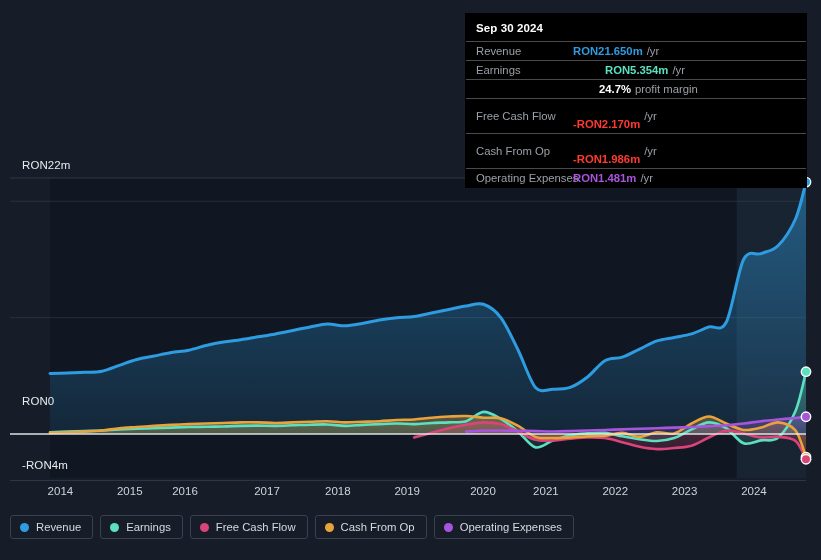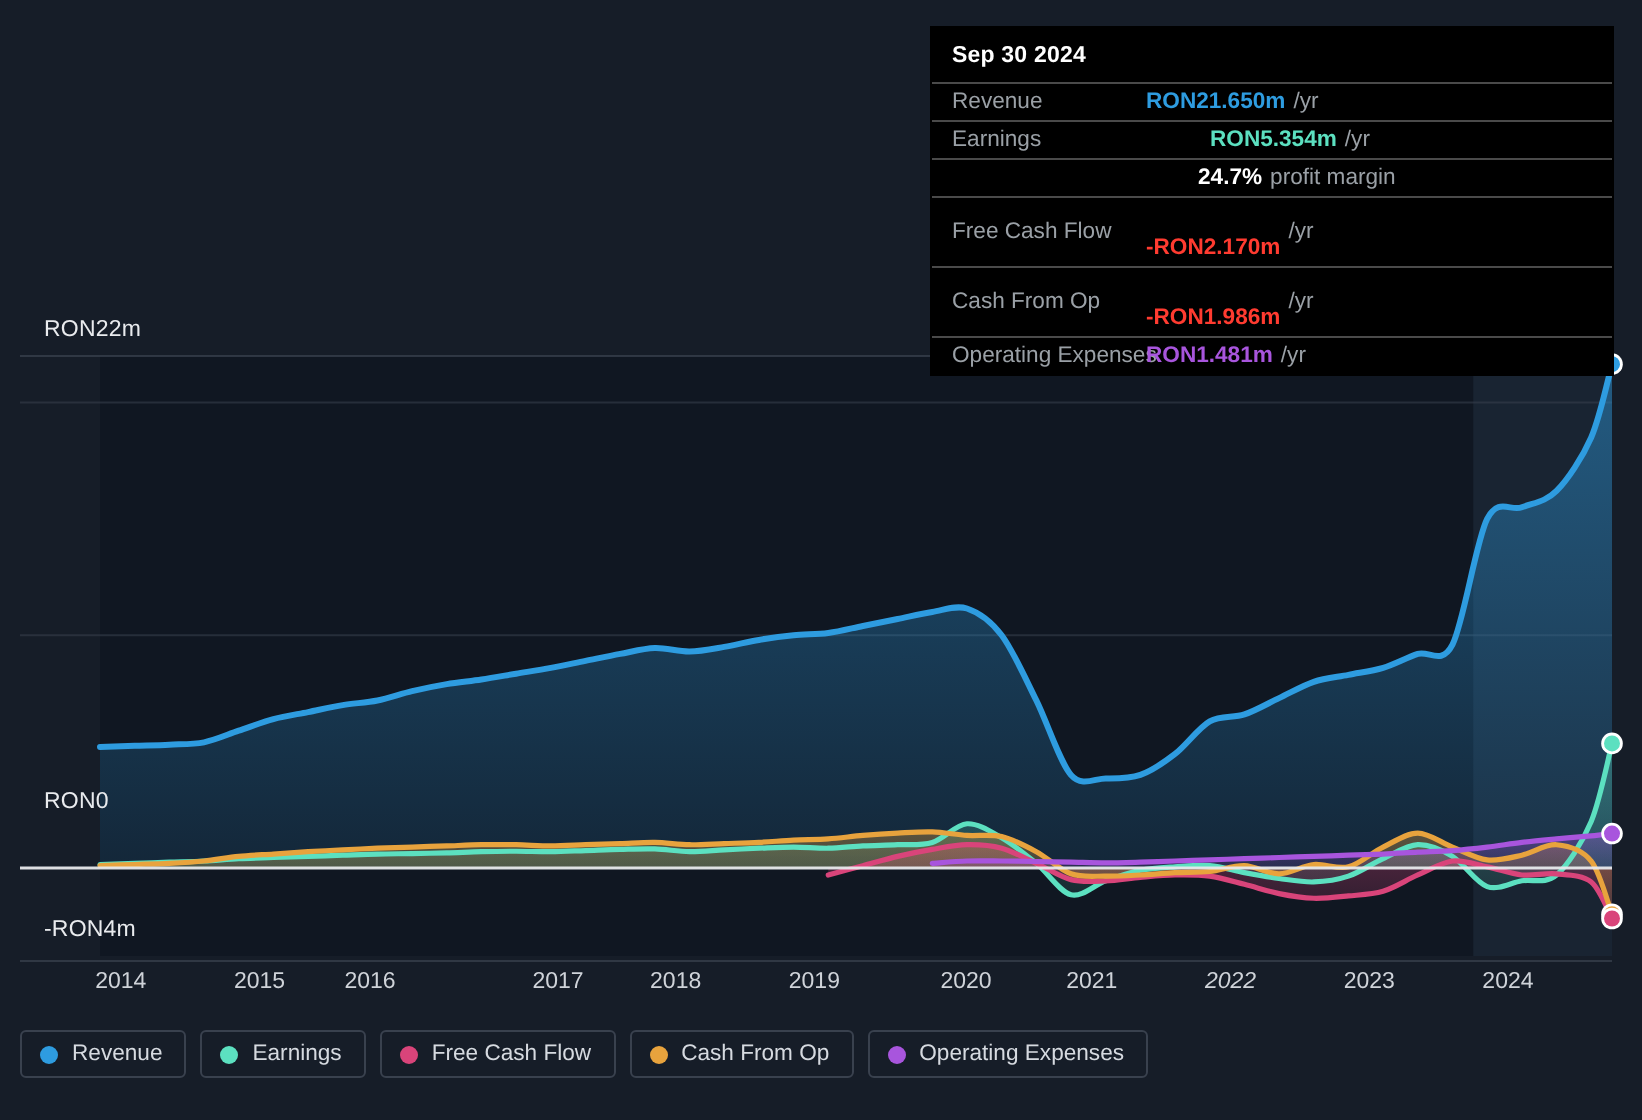--- a/index.html
+++ b/index.html
@@ -103,26 +103,26 @@
   </div>
 
   <div class="ylab" id="ylab-top">RON22m</div>
   <div class="ylab" id="ylab-zero">RON0</div>
   <div class="ylab" id="ylab-bot">-RON4m</div>
 
   <div id="xlabels">
       <div class="xlab" style="left: 60.4037px;">2014</div>
       <div class="xlab" style="left: 129.761px;">2015</div>
       <div class="xlab" style="left: 185px;">2016</div>
-      <div class="xlab" style="left: 279px;">2017</div>
+      <div class="xlab" style="left: 267px;">2017</div>
       <div class="xlab" style="left: 337.835px;">2018</div>
       <div class="xlab" style="left: 407.193px;">2019</div>
       <div class="xlab" style="left: 483px;">2020</div>
       <div class="xlab" style="left: 545.908px;">2021</div>
-      <div class="xlab" style="left: 615.266px; font-style: italic;">2022</div>
+      <div class="xlab" style="left: 615.266px;">2022</div>
       <div class="xlab" style="left: 684.624px;">2023</div>
       <div class="xlab" style="left: 753.982px;">2024</div>
     </div>
 
   <div id="tip">
     <div id="tip-date">Sep 30 2024</div>
     <div id="tip-rows">
         <div class="trow">
           <div class="tkey">Revenue</div>
           <div class="tval" style="color: rgb(46, 156, 224);">RON21.650m</div>

